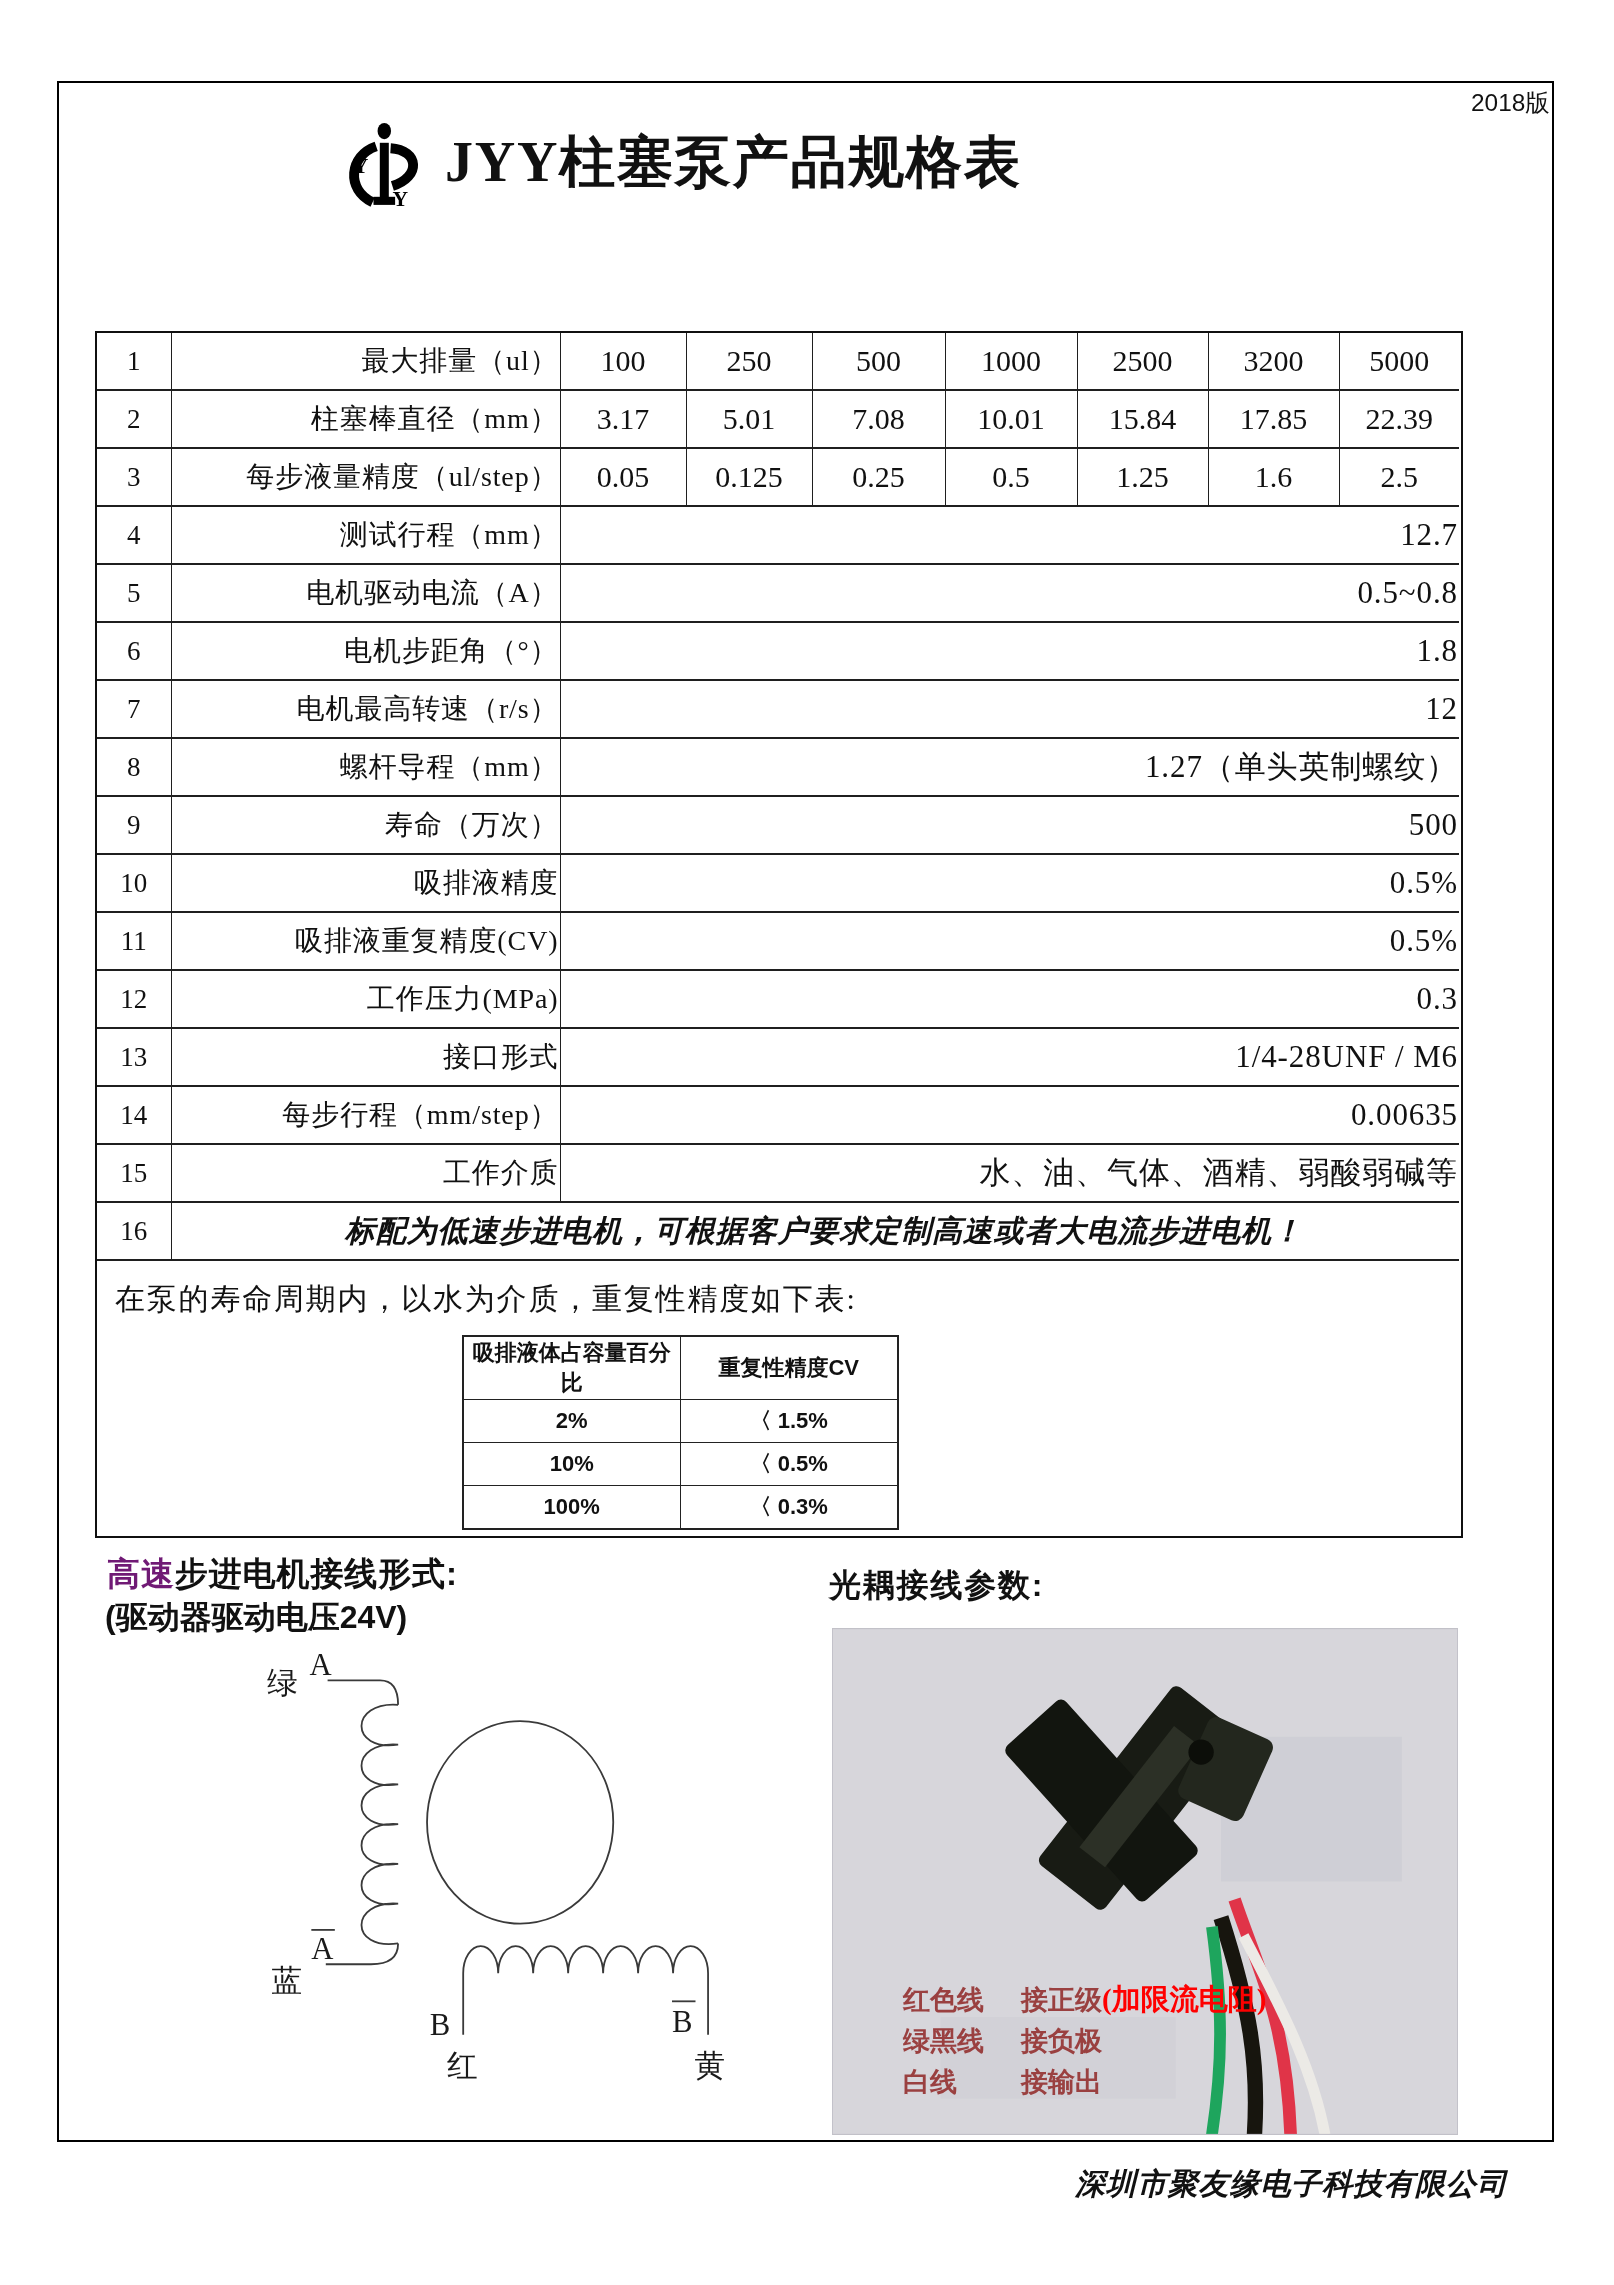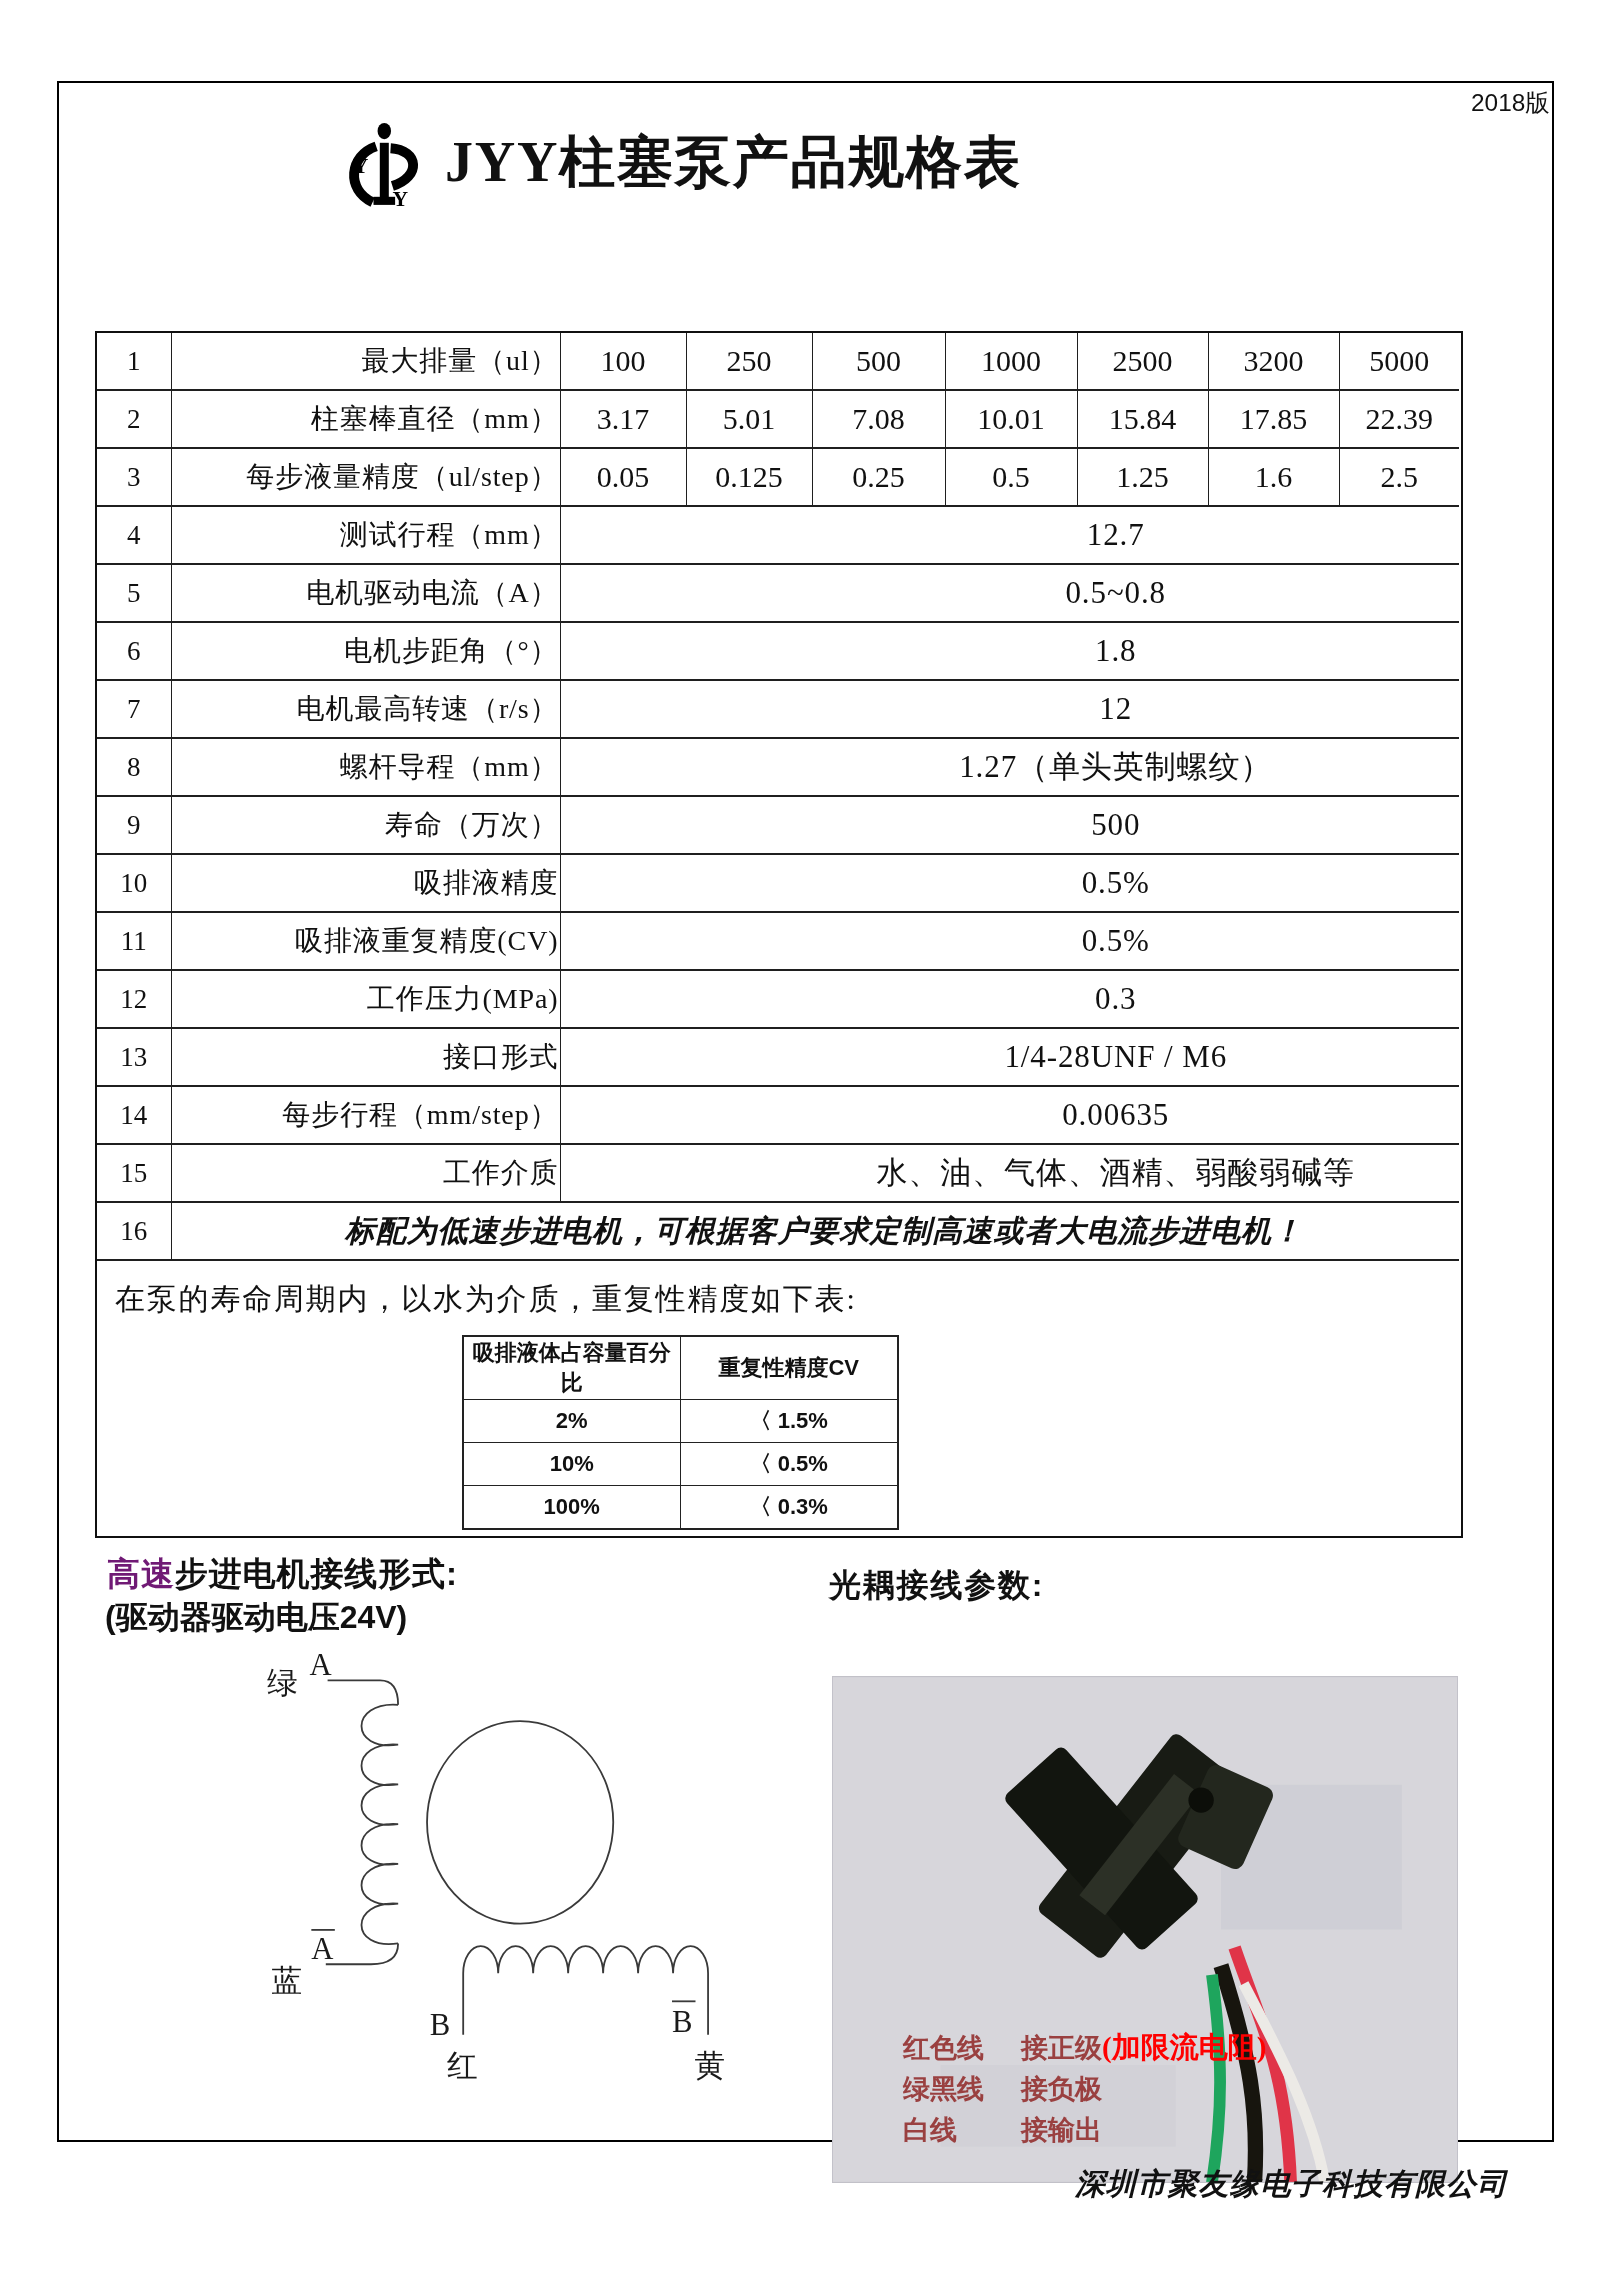--- a/index.html
+++ b/index.html
@@ -14,41 +14,41 @@
   #doc-title{left:445px;top:125px;font-size:56px;font-weight:600;letter-spacing:1.8px;white-space:nowrap;}
 
   
   #spec-box{left:95px;top:331px;width:1368px;height:1207px;border:2.7px solid #101010;box-sizing:border-box;}
   #spec-table{border-collapse:collapse;table-layout:fixed;width:1362px;position:absolute;left:0;top:0;}
   #spec-table td{border-right:1.8px solid #1f1f1f;border-bottom:2.7px solid #1f1f1f;height:54px;overflow:hidden;}
   #spec-table td:last-child{border-right:none;}
   #spec-table td.num{text-align:center;font-size:27px;}
   #spec-table td.lbl{text-align:right;padding-left:33px;font-size:28px;letter-spacing:0.9px;}
   #spec-table td.val{text-align:center;font-size:30px;}
-  #spec-table td.merged{text-align:center;padding-left:213px;font-size:31px;letter-spacing:0.9px;}
+  #spec-table td.merged{text-align:right;padding-left:213px;font-size:31px;letter-spacing:0.9px;}
   #spec-table td.note16{text-align:center;padding-left:18px;font-size:30px;font-weight:bold;font-style:italic;letter-spacing:0.9px;}
 
   #precision-note{left:113px;top:1277px;font-size:30px;letter-spacing:1.8px;}
 
   
   #cv-table{left:365px;top:1002px;border-collapse:collapse;table-layout:fixed;width:435px;border:2.3px solid #222;position:absolute;}
   #cv-table td{border:1.8px solid #222;text-align:center;font-weight:bold;font-family:"Liberation Sans",sans-serif;}
   #cv-table tr.hd td{height:45px;font-size:22px;}
   #cv-table tr.dr td{height:40px;font-size:22px;}
 
   
   #motor-heading{left:107px;top:1552px;font-family:"Liberation Sans",sans-serif;font-weight:bold;font-size:33px;letter-spacing:0.9px;}
   #motor-heading .hl{color:#701a75;}
   #motor-subheading{left:105px;top:1596px;font-family:"Liberation Sans",sans-serif;font-weight:bold;font-size:32px;}
   #motor-svg{left:235px;top:1628px;}
   #motor-svg text{font-family:"Liberation Serif",serif;font-size:34px;fill:#1a1a1a;}
 
   
   #opto-heading{left:829px;top:1564px;font-family:Liberation Sans, sans-serif;font-weight:900;font-size:32px;letter-spacing:1.8px;}
-  #photo{left:832px;top:1676px;width:691px;height:507px;overflow:hidden;}
+  #photo{left:832px;top:1628px;width:691px;height:507px;overflow:hidden;}
   #photo-notes{position:absolute;left:71px;top:351px;line-height:40px;font-size:27px;font-weight:bold;color:#9a4040;white-space:nowrap;}
   #photo-notes .wire{display:inline-block;width:118px;}
   #photo-notes .em{color:#ff0000;font-weight:900;font-size:29px;}
 
   #footer-company{left:1075px;top:2164px;font-size:30px;font-weight:bold;font-style:italic;letter-spacing:0.9px;}
 </style>
 </head>
 <body>
 
 <div class="abs" id="page-frame"></div>

